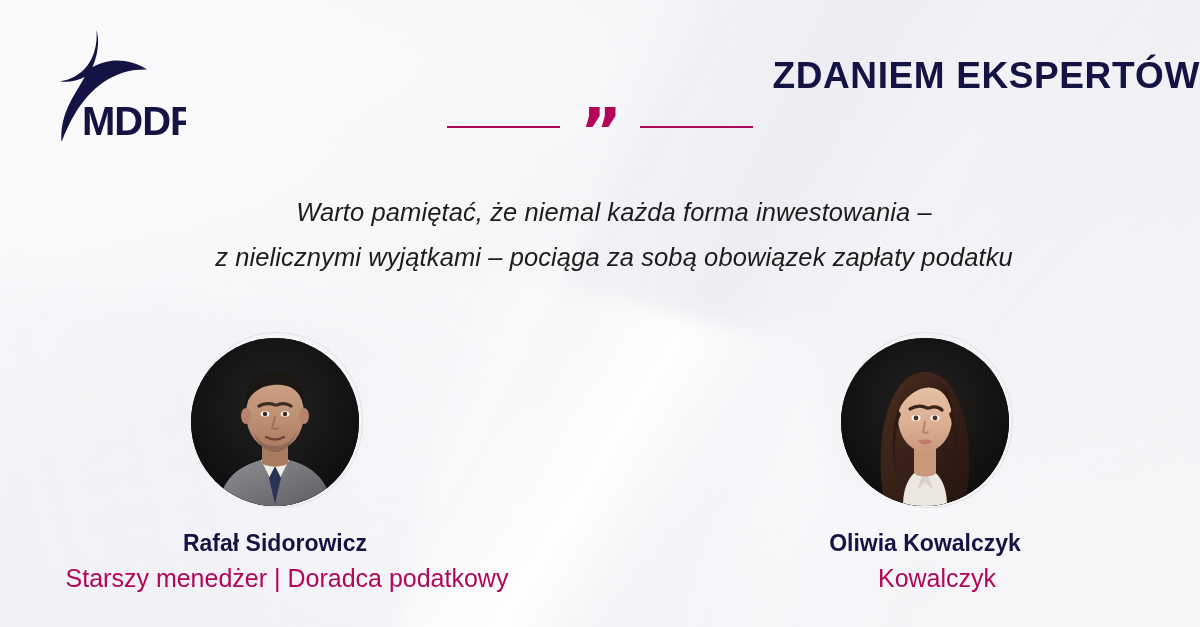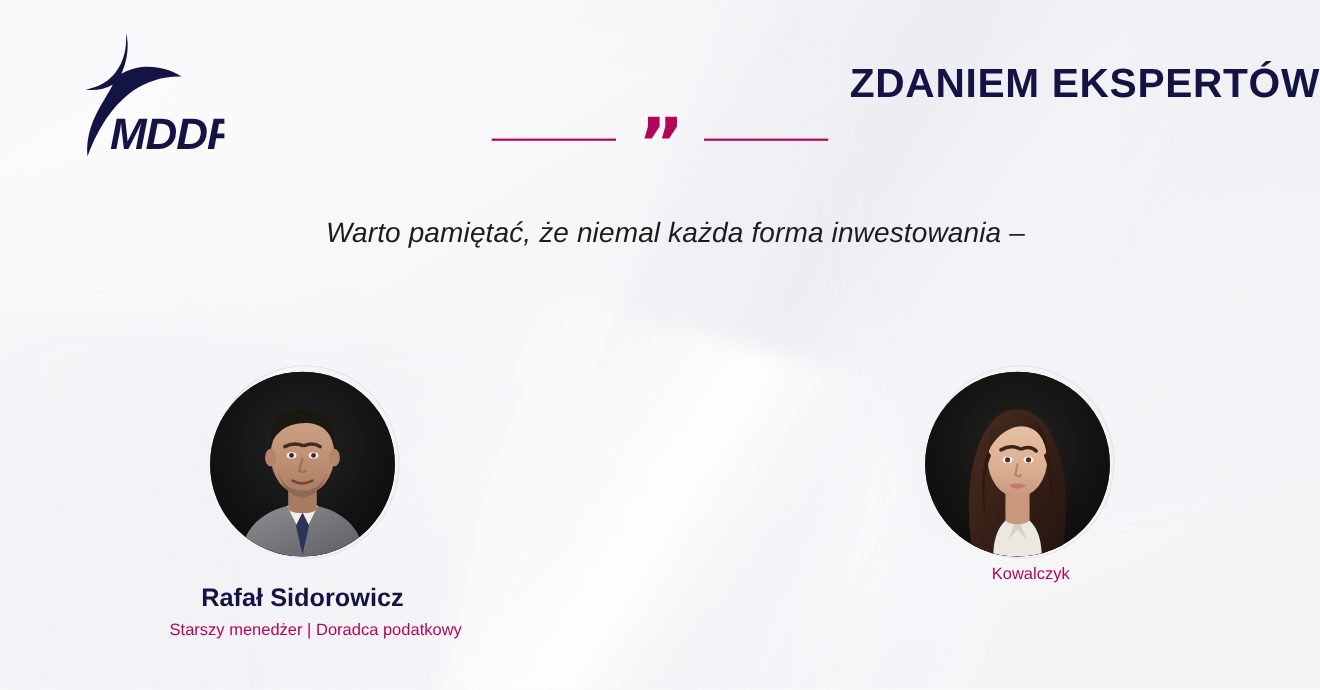--- a/index.html
+++ b/index.html
@@ -75,25 +75,24 @@
        rgba(255,255,255,0.95) 45%,
        rgba(244,244,248,0.4) 70%,
        rgba(255,255,255,0) 100%);
     transform: rotate(14deg);
     filter: blur(10px);
   }
 
   
   .logo {
     position: absolute;
-    left: 54px;
+    left: 36px;
     top: 28px;
     width: 150px;
     height: 118px;
-    font-style: italic;
   }
   .logo svg { display: block; }
 
   
   .heading {
     position: absolute;
     top: 55px;
     left: 0;
     width: 1200px;
     text-align: right;
@@ -187,21 +186,21 @@
   .person-name {
     margin-top: 24px;
     font-size: 23px;
     font-weight: bold;
     color: #141444;
     text-align: center;
     white-space: nowrap;
   }
   .person-role {
     margin-top: 7px;
-    font-size: 15px;
+    font-size: 25px;
     color: #b3055a;
     text-align: center;
     white-space: nowrap;
     margin-left: 24px;
   }
 </style>
 </head>
 <body>
 
 <div class="card">
@@ -228,20 +227,21 @@
   <div class="heading">ZDANIEM EKSPERTÓW</div>
 
   <div class="divider">
     <span class="divider-rule"></span>
     <span class="quote-mark">”</span>
     <span class="divider-rule"></span>
   </div>
 
   <div class="quote">
     <span class="quote-line">Warto pamiętać, że niemal każda forma inwestowania –</span>
+    <span class="quote-line">z nielicznymi wyjątkami – pociąga za sobą obowiązek zapłaty podatku</span>
   </div>
 
   <div class="people">
 
     <div class="person">
       <div class="avatar-wrap">
         <div class="avatar-ring"></div>
         <div class="avatar">
           <svg viewBox="0 0 168 168" xmlns="http://www.w3.org/2000/svg">
             <defs>
@@ -343,17 +343,18 @@
             <ellipse cx="94" cy="80" rx="4.6" ry="3" fill="#faf6f2"></ellipse>
             <circle cx="75" cy="80" r="2.4" fill="#4a3326"></circle>
             <circle cx="94" cy="80" r="2.4" fill="#4a3326"></circle>
 
             <path d="M84 84 L82 94 q3 2 5 0" stroke="#b5836a" stroke-width="1.9" fill="none" stroke-linecap="round"></path>
 
             <path d="M76 103 q8 -3 16 0 q-8 7 -16 0 Z" fill="#c27a6d"></path>
           </svg>
         </div>
       </div>
+      <div class="person-name">Oliwia Kowalczyk</div>
       <div class="person-role">Kowalczyk</div>
     </div>
 
   </div>
 </div>
 
 </body></html>

